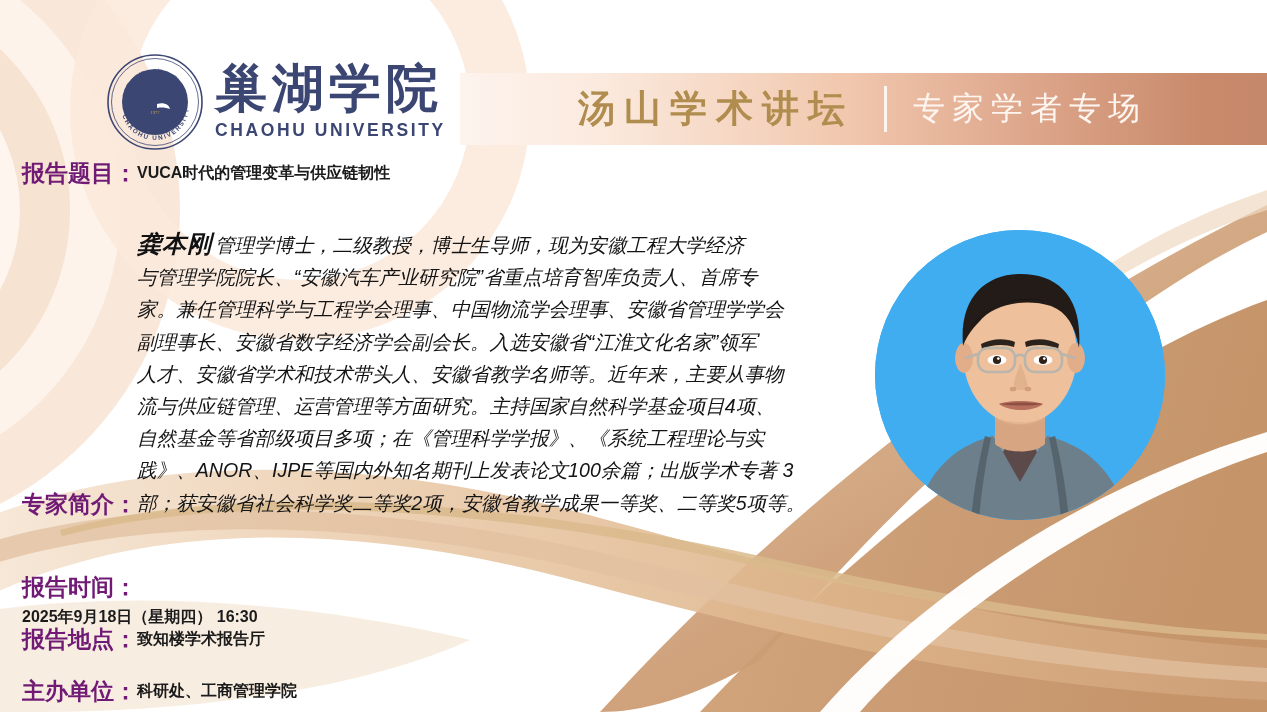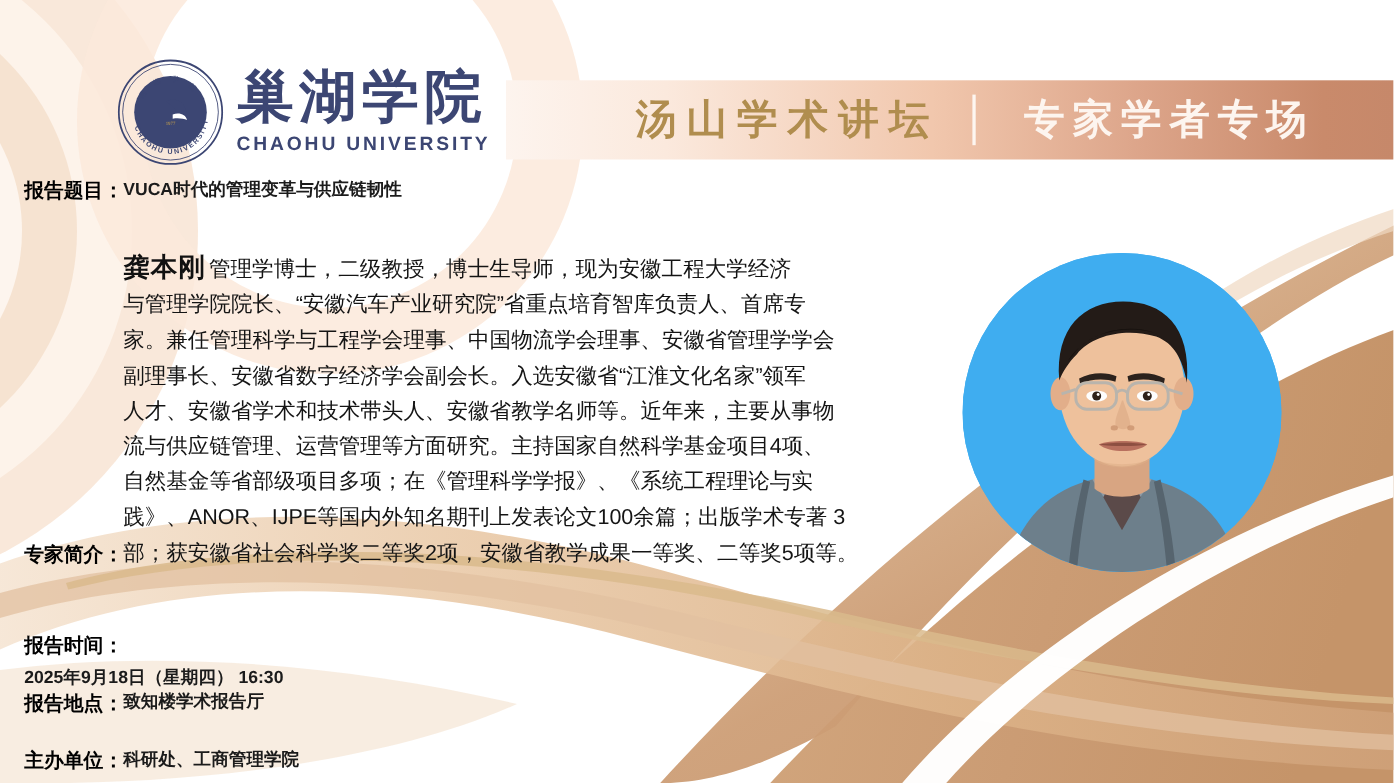--- a/index.html
+++ b/index.html
@@ -33,46 +33,47 @@
     background:linear-gradient(90deg,#fdf4ee 0%,#fbe9dd 18%,#f1c7ad 48%,#dca489 72%,#c98a6b 92%,#c6886a 100%);
     display:flex;align-items:center;text-align:center;
   }
   .banner-main{
     font-family:"Liberation Serif","DejaVu Serif",serif;
     margin-left:118px;font-size:37px;font-weight:700;color:#b08d4e;letter-spacing:9px;
   }
   .banner-div{margin-left:30px;width:3px;height:46px;background:#fdf6f0;flex:0 0 auto;}
   .banner-sub{
     font-family:"Liberation Serif","DejaVu Serif",serif;
-    margin-left:44px;font-size:37px;font-weight:700;color:#fdf5ef;letter-spacing:7px;
+    margin-left:26px;font-size:32px;font-weight:400;color:#fdf5ef;letter-spacing:7px;
   }
 
   
   .row{position:absolute;display:flex;align-items:flex-start;}
   .lbl{
-    color:#000000;font-size:18px;font-weight:600;white-space:nowrap;
+    color:#701a75;font-size:23px;font-weight:600;white-space:nowrap;
     line-height:30px;flex:0 0 auto;
   }
   .val-strong{
     color:#1b1b1b;font-size:16px;font-weight:700;white-space:nowrap;line-height:30px;
   }
   #row-title{left:22px;top:158px;}
   #row-bio{left:22px;top:228px;width:860px;align-items:flex-end;}
   #row-time{left:22px;top:572px;flex-direction:column;}
   #row-place{left:22px;top:624px;}
   #row-org{left:22px;top:676px;}
 
   .bio-body{display:block;width:736px;}
   .bio-name{
     color:#111;font-size:24px;font-weight:700;letter-spacing:1px;
     margin-right:3px;
   }
   .bio-line{
     display:block;color:#141414;font-size:19.6px;line-height:32.2px;
     white-space:nowrap;
+    font-style:italic;
   }
   .bio-line.first{white-space:nowrap;}
 
   
   .photo{
     position:absolute;left:875px;top:230px;width:290px;height:290px;border-radius:50%;
     overflow:hidden;background:#3fadf0;
   }
   .photo svg{display:block;width:290px;height:290px;}
 </style>

